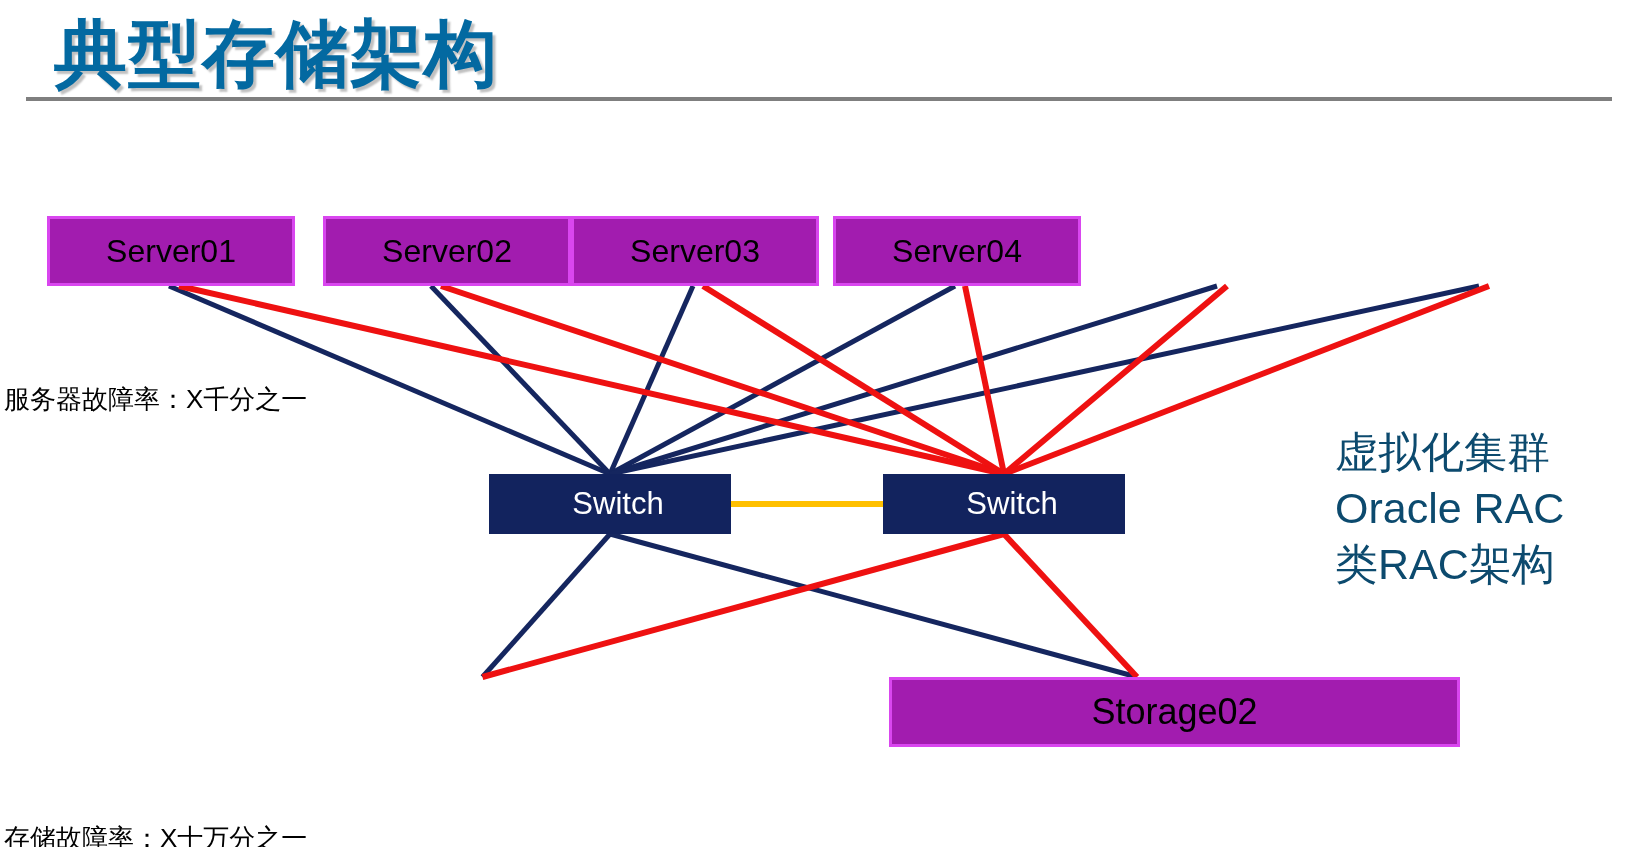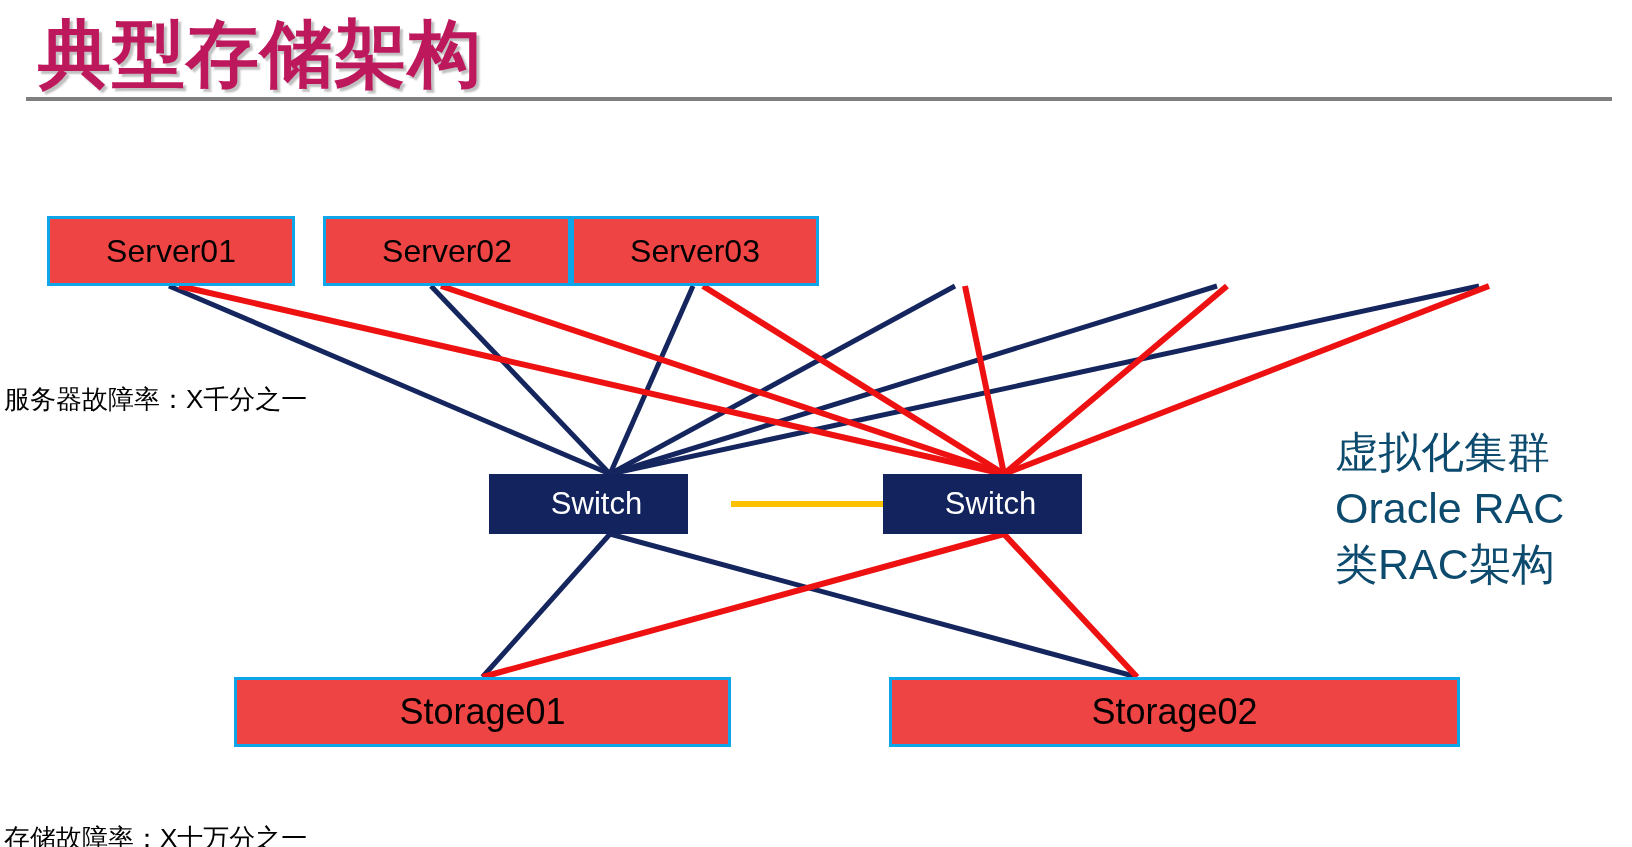--- a/index.html
+++ b/index.html
@@ -4,42 +4,42 @@
 <style>
   html,body{margin:0;padding:0;background:#fff;}
   .slide{
     position:relative;
     width:1632px;height:847px;
     background:#ffffff;
     overflow:hidden;
     font-family:"Liberation Sans","DejaVu Sans",sans-serif;
   }
   .title{
-    position:absolute;left:38px;top:6px;margin:0;
-    font-size:73px;font-weight:bold;color:#be185d;
+    position:absolute;left:54px;top:6px;margin:0;
+    font-size:73px;font-weight:bold;color:#0369a1;
     letter-spacing:1px;white-space:nowrap;
     text-shadow:3px 3px 2px #c0c0c0;
   }
   .rule{
     position:absolute;left:26px;top:97px;width:1586px;height:4px;
     background:#7f7f7f;
   }
   svg.edges{position:absolute;left:0;top:0;z-index:1;}
   .node{
     position:absolute;z-index:2;
     display:flex;align-items:center;justify-content:center;
     box-sizing:border-box;
-    background:#ef4444;
-    border:3px solid #0ea5e9;
+    background:#a21caf;
+    border:3px solid #d946ef;
     color:#000;
   }
   .server{top:216px;width:248px;height:70px;font-size:32px;}
   .s1{left:47px}.s2{left:323px}.s3{left:571px}.s4{left:833px}.s5{left:1095px}.s6{left:1357px}
   .switch{
-    top:474px;width:199px;height:60px;
+    top:474px;width:242px;height:60px;
     background:#12235e;border:none;color:#fff;font-size:31px;padding-left:16px;
   }
   .sw1{left:489px}.sw2{left:883px}
   .storage{top:677px;height:70px;font-size:36px;}
   .st1{left:234px;width:497px;}
   .st2{left:889px;width:571px;}
   .note{
     position:absolute;z-index:3;color:#000;
     font-size:26px;white-space:nowrap;
   }
@@ -80,31 +80,31 @@
 
   <div class="node server s1">
     <span>Server01</span>
   </div>
   <div class="node server s2">
     <span>Server02</span>
   </div>
   <div class="node server s3">
     <span>Server03</span>
   </div>
+  <div class="node server s4">
+    <span>Server04</span>
+  </div>
 
   <div class="node switch sw1">
     <span>Switch</span>
   </div>
   <div class="node switch sw2">
     <span>Switch</span>
   </div>
 
-  <div class="node storage st1">
-    <span>Storage01</span>
-  </div>
   <div class="node storage st2">
     <span>Storage02</span>
   </div>
 
   <div class="note note-server">服务器故障率：X千分之一</div>
   <div class="note note-storage">存储故障率：X十万分之一</div>
 
   <div class="annotation">
     <div>虚拟化集群</div>
     <div>Oracle RAC</div>

